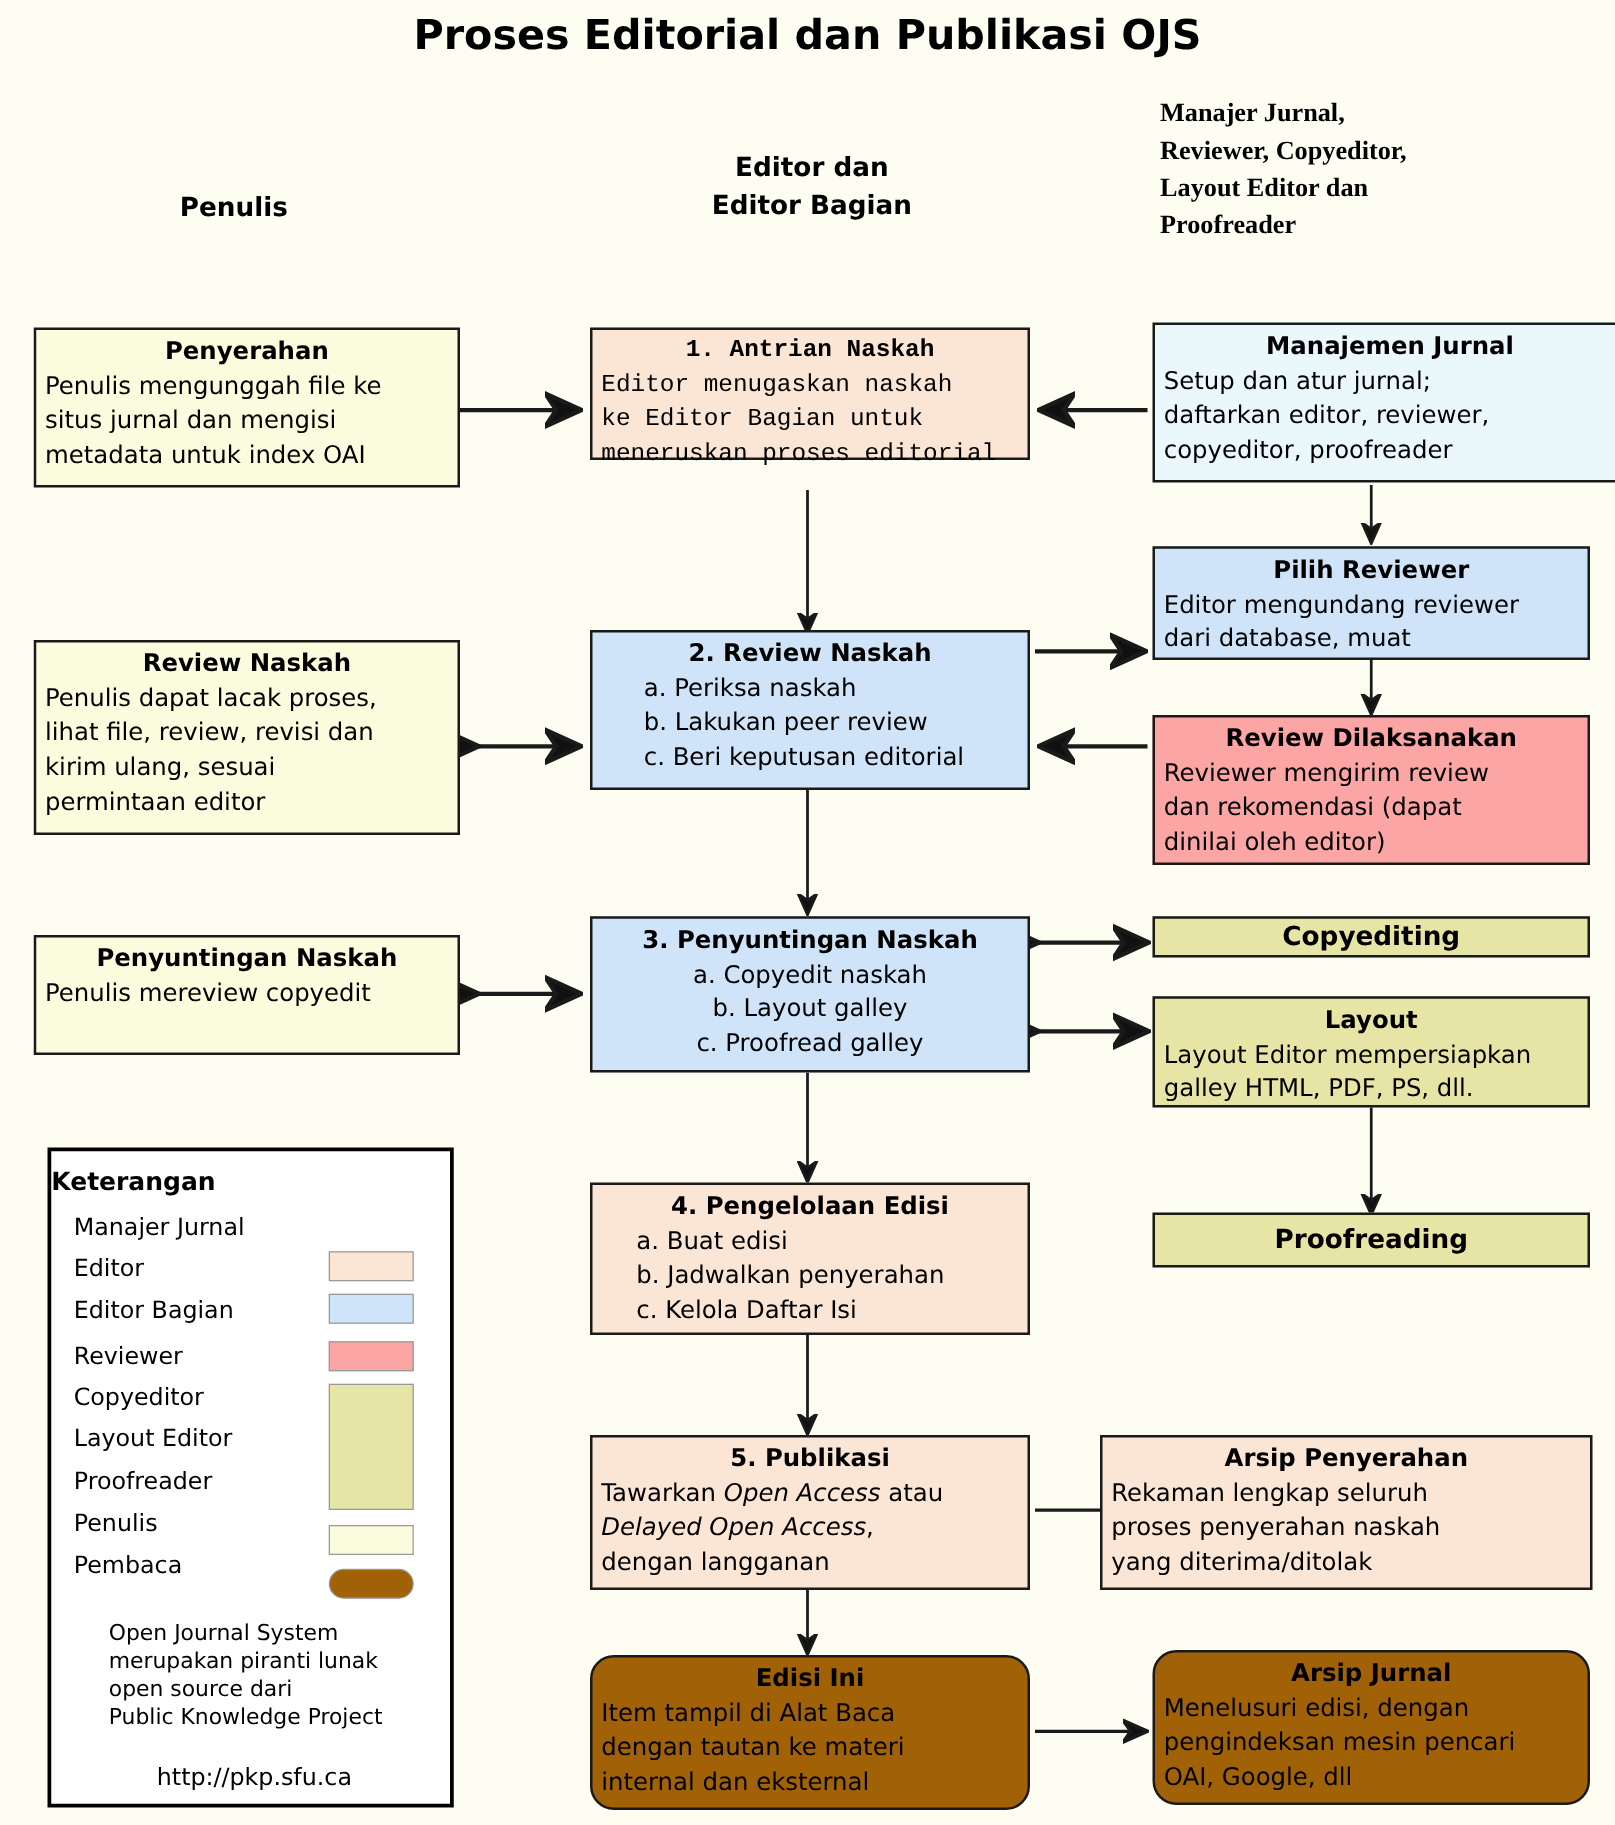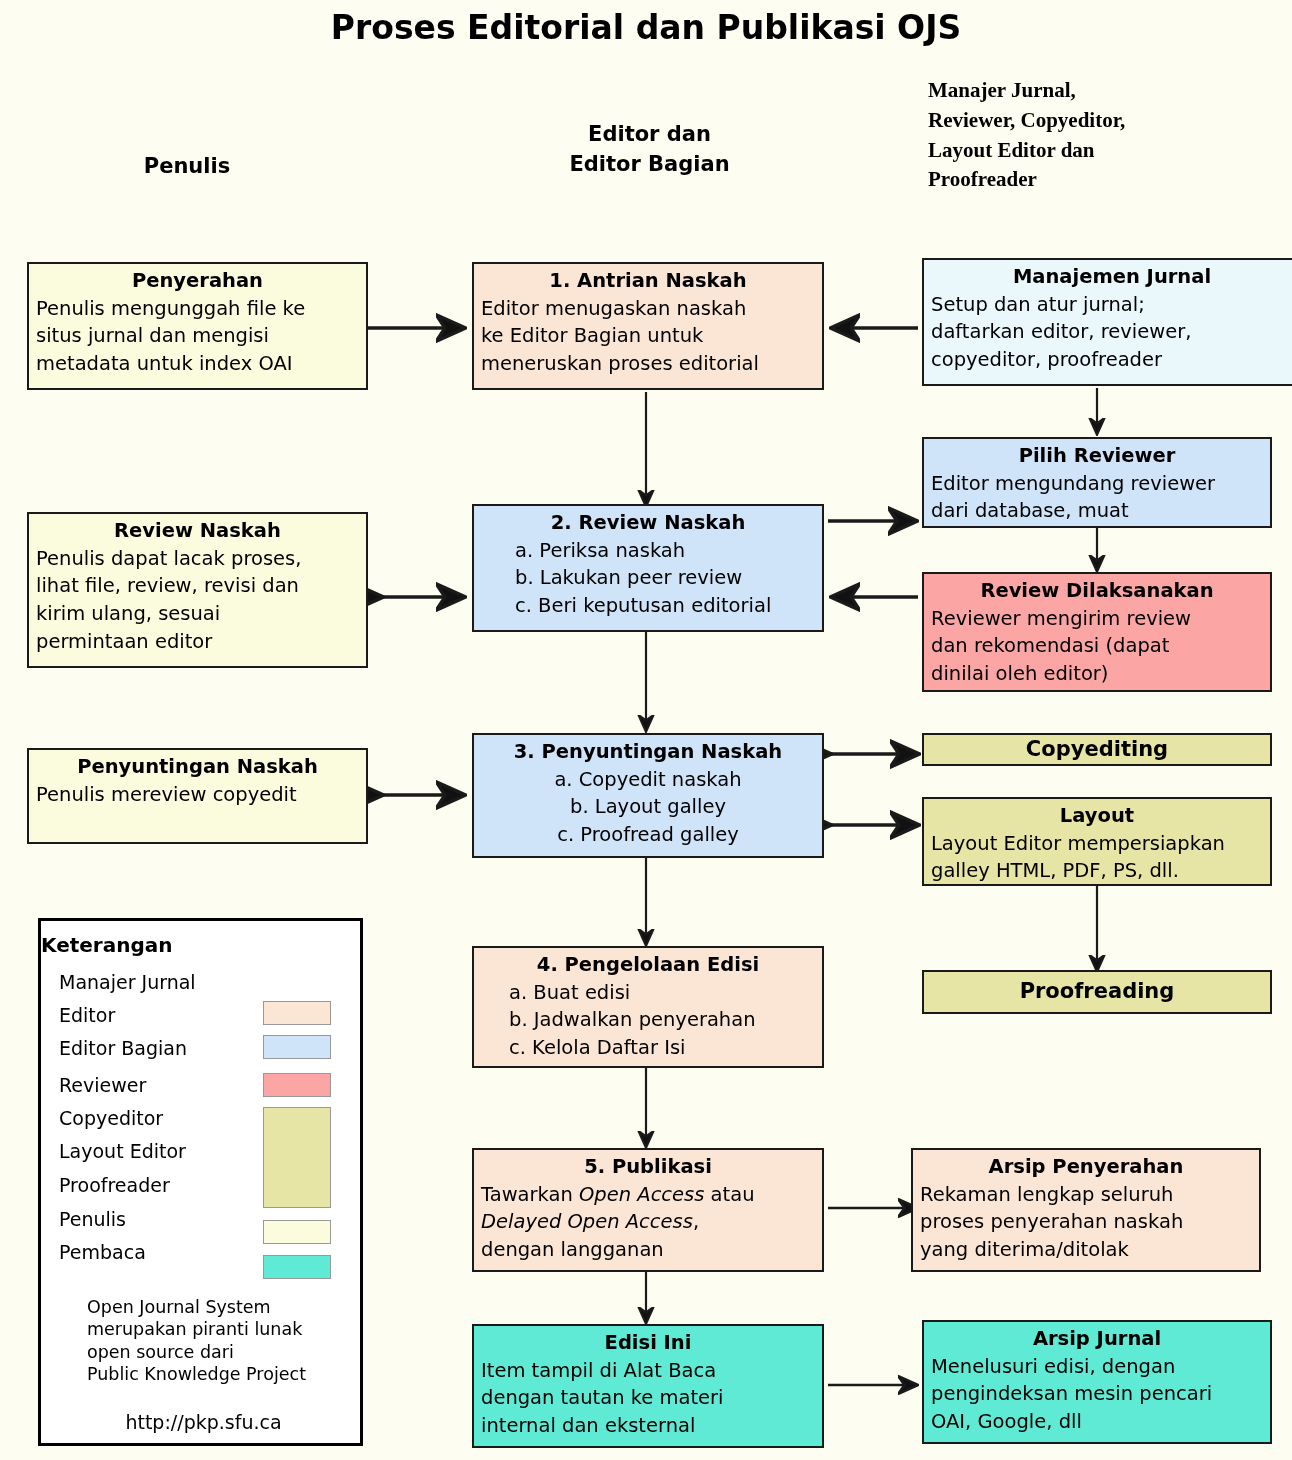--- a/index.html
+++ b/index.html
@@ -45,21 +45,21 @@
   .box.only-title{display:flex;align-items:center;justify-content:center;padding:0;}
   .box.only-title .bt{font-size:21px;}
   em{font-style:italic;}
 
   
   .c-author   {background:#fbfbde;}    
   .c-editor   {background:#fbe5d4;}    
   .c-section  {background:#cfe4f8;}    
   .c-reviewer {background:#fca5a5;}    
   .c-copyed   {background:#e6e5a6;}    
-  .c-reader   {background:#5eead4;}    
+  .c-reader   {background:#a16207;border-radius:19px;}    
   .c-manager  {background:#eaf8fb;}    
 
   
   .legend{
     position:absolute;left:38px;top:918px;width:325px;height:528px;
     border:3px solid #000;background:#fff;box-sizing:border-box;
   }
   .legend .lg-title{
     text-align:left;font-weight:bold;font-size:20px;margin-top:12px;
   }
@@ -154,21 +154,21 @@
     <line x1="828" y1="1385" x2="916" y2="1385" stroke-width="2.6" marker-end="url(#ahs)"></line>
   </svg>
 
   <div class="box c-author center-body" style="left:27px;top:262px;width:341px;height:128px;">
     <span class="bt">Penyerahan</span>
     <span class="bl" style="text-align:left">Penulis mengunggah file ke</span>
     <span class="bl" style="text-align:left">situs jurnal dan mengisi</span>
     <span class="bl" style="text-align:left">metadata untuk index OAI</span>
   </div>
 
-  <div class="box c-editor" style="left:472px;top:262px;width:352px;height:128px;">
+  <div class="box c-editor" style="left:472px;top:262px;width:352px;height:106px;font-family:Liberation Mono, monospace;">
     <span class="bt">1. Antrian Naskah</span>
     <span class="bl">Editor menugaskan naskah</span>
     <span class="bl">ke Editor Bagian untuk</span>
     <span class="bl">meneruskan proses editorial</span>
   </div>
 
   <div class="box c-manager" style="left:922px;top:258px;width:380px;height:128px;">
     <span class="bt">Manajemen Jurnal</span>
     <span class="bl">Setup dan atur jurnal;</span>
     <span class="bl">daftarkan editor, reviewer,</span>
@@ -236,21 +236,21 @@
     <span class="bl" style="padding-left:28px">c. Kelola Daftar Isi</span>
   </div>
 
   <div class="box c-editor" style="left:472px;top:1148px;width:352px;height:124px;">
     <span class="bt">5. Publikasi</span>
     <span class="bl"><span>Tawarkan </span><em>Open Access</em><span> atau</span></span>
     <span class="bl"><em>Delayed Open Access</em><span>,</span></span>
     <span class="bl">dengan langganan</span>
   </div>
 
-  <div class="box c-editor" style="left:911px;top:1148px;width:350px;height:124px;">
+  <div class="box c-editor" style="left:880px;top:1148px;width:394px;height:124px;">
     <span class="bt">Arsip Penyerahan</span>
     <span class="bl">Rekaman lengkap seluruh</span>
     <span class="bl">proses penyerahan naskah</span>
     <span class="bl">yang diterima/ditolak</span>
   </div>
 
   <div class="box c-reader" style="left:472px;top:1324px;width:352px;height:124px;">
     <span class="bt">Edisi Ini</span>
     <span class="bl">Item tampil di Alat Baca</span>
     <span class="bl">dengan tautan ke materi</span>

